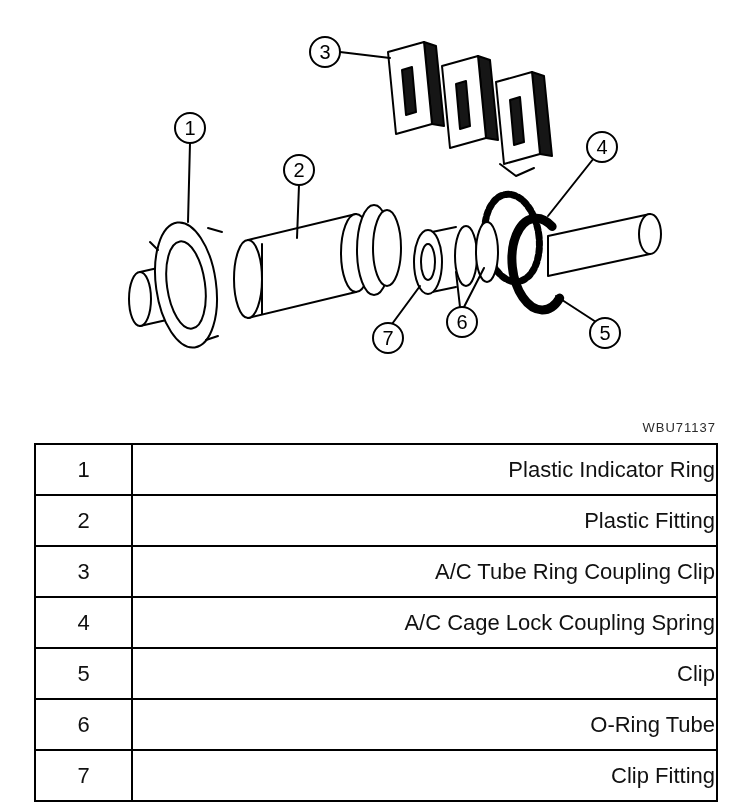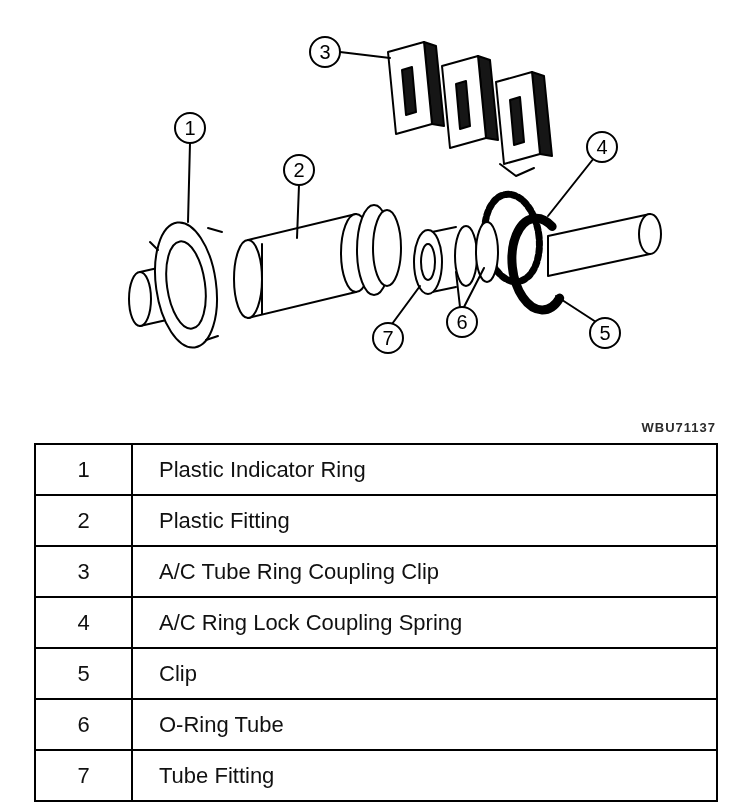--- a/index.html
+++ b/index.html
@@ -21,42 +21,41 @@
     height: 418px;
   }
   .figure-code {
     width: 716px;
     text-align: right;
     font-size: 13px;
     letter-spacing: 1px;
     color: #2b2b2b;
     margin: 2px 0 8px 0;
     font-family: "Liberation Sans", sans-serif;
-    font-weight: bold;
   }
   table.parts-table {
     border-collapse: collapse;
     margin-left: 34px;
     width: 684px;
     table-layout: fixed;
   }
   table.parts-table td {
     border: 2px solid #000;
     height: 47px;
     font-size: 22px;
     color: #111;
     font-family: "Liberation Sans", sans-serif;
   }
   td.col-num {
     width: 93px;
     text-align: center;
   }
   td.col-desc {
-    padding-left: 26px;
-    text-align: left;
+    padding-left: 12px;
+    text-align: right;
   }
   svg .ink {
     stroke: #000;
     fill: none;
     stroke-width: 2;
     stroke-linejoin: round;
     stroke-linecap: round;
   }
   svg .solid { fill: #ffffff; }
   svg .dark  { fill: #161616; }
@@ -195,30 +194,30 @@
       <tr>
         <td class="col-num">2</td>
         <td class="col-desc">Plastic Fitting</td>
       </tr>
       <tr>
         <td class="col-num">3</td>
         <td class="col-desc">A/C Tube Ring Coupling Clip</td>
       </tr>
       <tr>
         <td class="col-num">4</td>
-        <td class="col-desc">A/C Ring Lock Coupling Spring</td>
+        <td class="col-desc">A/C Cage Lock Coupling Spring</td>
       </tr>
       <tr>
         <td class="col-num">5</td>
         <td class="col-desc">Clip</td>
       </tr>
       <tr>
         <td class="col-num">6</td>
         <td class="col-desc">O-Ring Tube</td>
       </tr>
       <tr>
         <td class="col-num">7</td>
-        <td class="col-desc">Tube Fitting</td>
+        <td class="col-desc">Clip Fitting</td>
       </tr>
     </tbody>
   </table>
 
 </div>
 
 </body></html>

